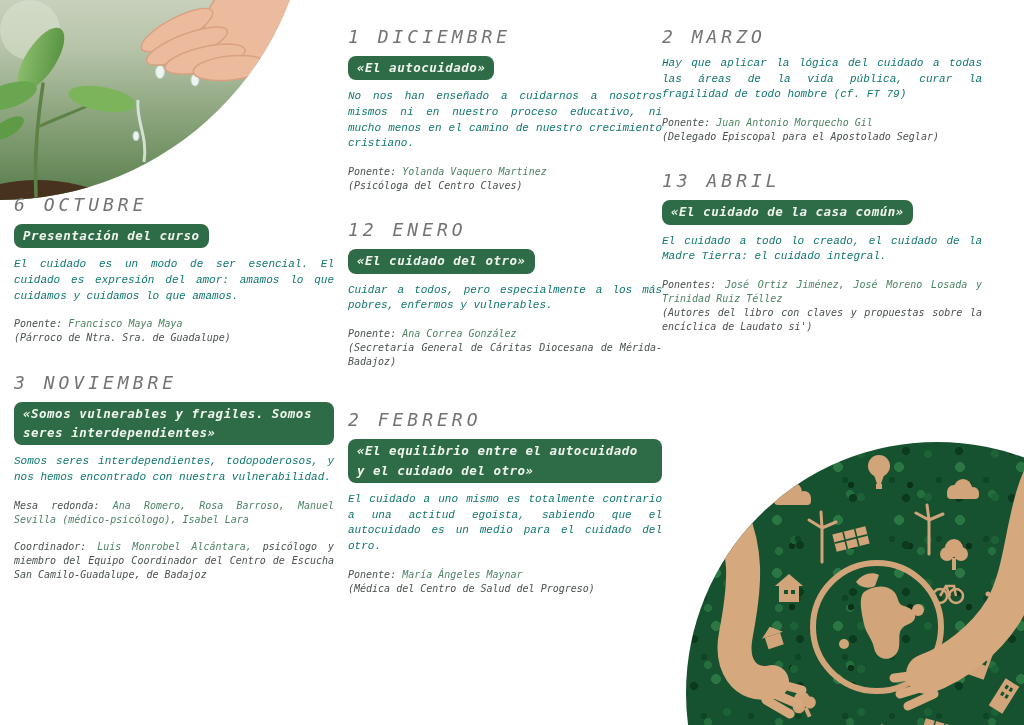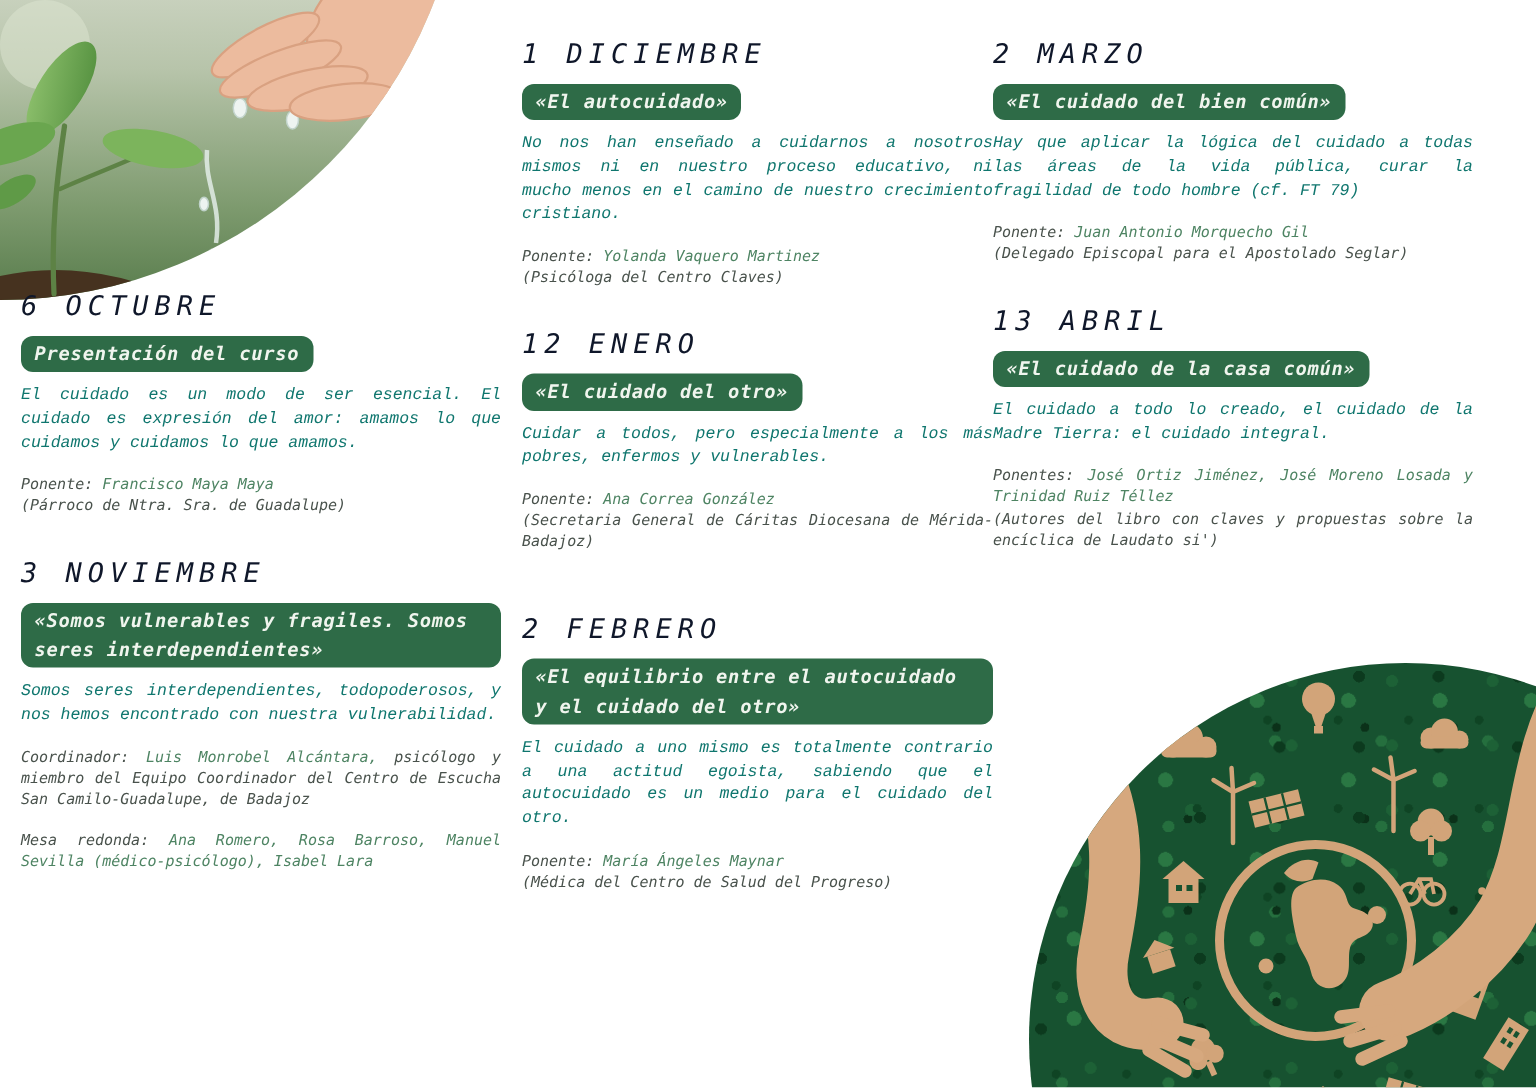--- a/index.html
+++ b/index.html
@@ -9,21 +9,21 @@
     background:#ffffff;
     font-family:"DejaVu Sans Mono","Liberation Mono",monospace;
     font-style:italic; color:#49524c;
   }
   .col{ position:absolute; }
   .col1{ left:14px;  top:194px; width:320px; }
   .col2{ left:348px; top:26px;  width:314px; }
   .col3{ left:662px; top:26px;  width:320px; }
   .sec{ margin:0 0 26px 0; }
   .date{
-    font-size:18px; font-weight:normal; color:#0f172a;
+    font-size:18px; font-weight:normal; color:#737373;
     letter-spacing:4px; margin:0 0 9px 0;
   }
   .badge{
     display:inline-block; background:#2e6b47; color:#f0f5ee;
     font-size:12.5px; letter-spacing:.5px; line-height:1.55;
     padding:2px 9px 3px 9px; border-radius:8px;font-weight:bold;
   }
   .body-text{
     font-size:11px; line-height:1.42; margin:9px 0 0 0;
     text-align:justify; text-align-last:left; color:#0f766e;font-family:Liberation Mono, monospace;
@@ -215,27 +215,27 @@
         <span class="lbl">Ponente:</span>
         <span class="names">Francisco Maya Maya</span>
         <span class="detail block">(Párroco de Ntra. Sra. de Guadalupe)</span>
       </p>
     </section>
     <section class="sec">
       <h2 class="date">3 NOVIEMBRE</h2>
       <div><span class="badge">«Somos vulnerables y fragiles. Somos seres interdependientes»</span></div>
       <p class="body-text">Somos seres interdependientes, todopoderosos, y nos hemos encontrado con nuestra vulnerabilidad.</p>
       <p class="credit">
+        <span class="lbl">Mesa redonda:</span>
+        <span class="names">Ana Romero, Rosa Barroso, Manuel Sevilla (médico-psicólogo), Isabel Lara</span>
+      </p>
+      <p class="credit">
         <span class="lbl">Coordinador:</span>
         <span class="names">Luis Monrobel Alcántara,</span>
         <span class="detail">psicólogo y miembro del Equipo Coordinador del Centro de Escucha San Camilo-Guadalupe, de Badajoz</span>
-      </p>
-      <p class="credit">
-        <span class="lbl">Mesa redonda:</span>
-        <span class="names">Ana Romero, Rosa Barroso, Manuel Sevilla (médico-psicólogo), Isabel Lara</span>
       </p>
     </section>
   </div>
 
   <div class="col col2">
     <section class="sec">
       <h2 class="date">1 DICIEMBRE</h2>
       <div><span class="badge">«El autocuidado»</span></div>
       <p class="body-text">No nos han enseñado a cuidarnos a nosotros mismos ni en nuestro proceso educativo, ni mucho menos en el camino de nuestro crecimiento cristiano.</p>
       <p class="credit">
@@ -262,21 +262,20 @@
         <span class="lbl">Ponente:</span>
         <span class="names">María Ángeles Maynar</span>
         <span class="detail block">(Médica del Centro de Salud del Progreso)</span>
       </p>
     </section>
   </div>
 
   <div class="col col3">
     <section class="sec">
       <h2 class="date">2 MARZO</h2>
-      <div><span class="badge">«El cuidado del bien común»</span></div>
       <p class="body-text">Hay que aplicar la lógica del cuidado a todas las áreas de la vida pública, curar la fragilidad de todo hombre (cf. FT 79)</p>
       <p class="credit">
         <span class="lbl">Ponente:</span>
         <span class="names">Juan Antonio Morquecho Gil</span>
         <span class="detail block">(Delegado Episcopal para el Apostolado Seglar)</span>
       </p>
     </section>
     <section class="sec" style="">
       <h2 class="date">13 ABRIL</h2>
       <div><span class="badge">«El cuidado de la casa común»</span></div>

